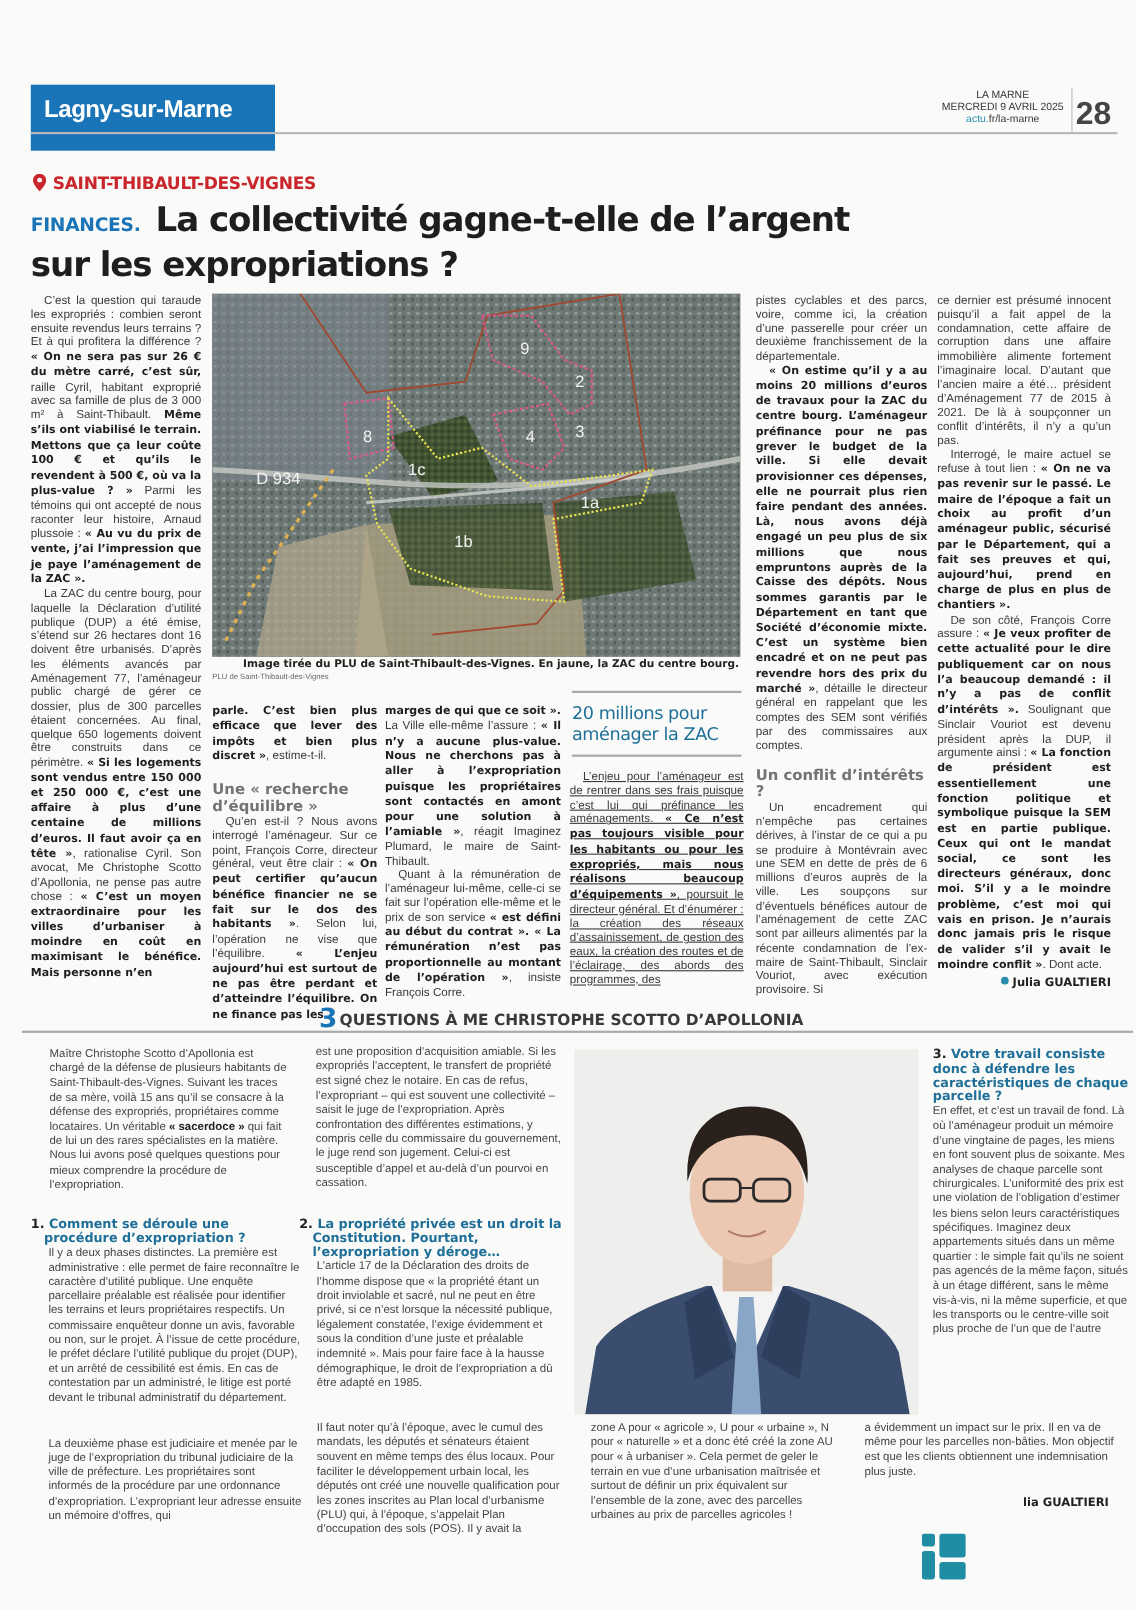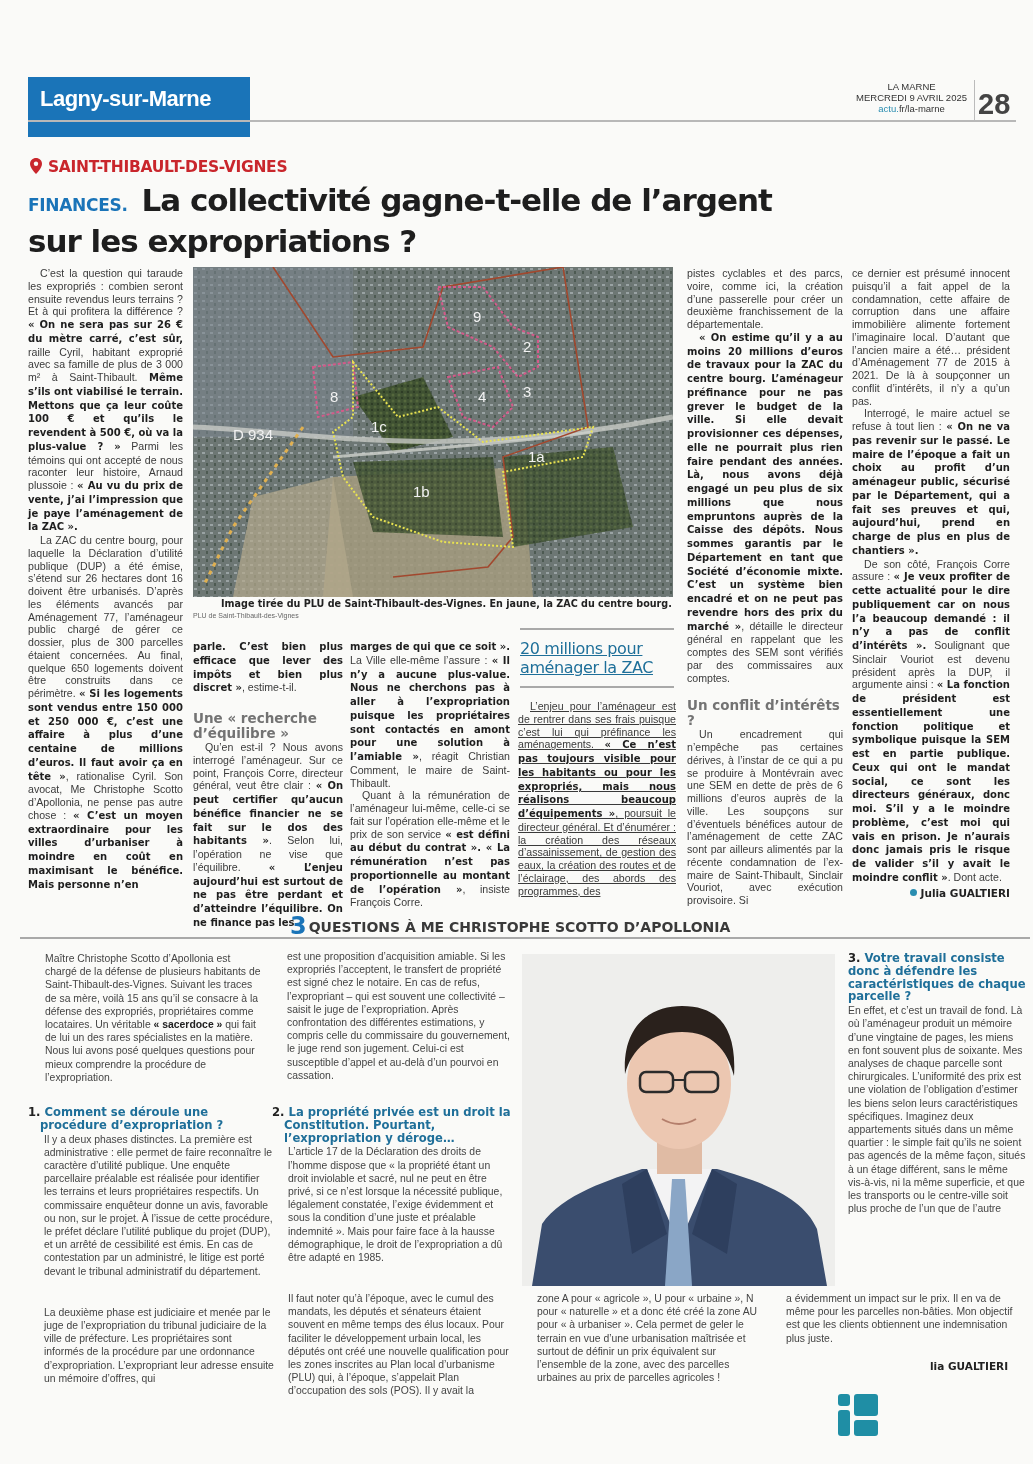--- a/index.html
+++ b/index.html
@@ -34,21 +34,21 @@
   .col6 { left: 852px; top: 267px; width: 158px; }
   .byline { text-align: right; font-family: "DejaVu Sans", sans-serif; font-weight: bold; font-size: 10.5px; color: #222; margin-top: 2px; }
   .byline .dot { display: inline-block; width: 7px; height: 7px; border-radius: 50%; background: #2a8db0; margin-right: 4px; vertical-align: 1px; }
 
   
   .map { position: absolute; left: 193px; top: 267px; width: 480px; height: 330px; overflow: hidden; background: #5d6a66; }
   .caption { position: absolute; left: 193px; top: 598px; width: 480px; font-family: "DejaVu Sans", sans-serif; font-weight: bold; font-size: 9.6px; color: #222; margin-left: 28px; }
   .credit { position: absolute; left: 193px; top: 612px; font-size: 7px; color: #666; }
 
   
-  .inset-title { position: absolute; left: 520px; top: 628px; width: 154px; border-top: 2px solid #a9a9a9; border-bottom: 2px solid #a9a9a9; padding: 9px 0 9px 0; font-family: "DejaVu Sans", sans-serif; font-size: 16px; line-height: 19px; color: #1e6f99; letter-spacing: -0.4px; text-decoration: underline; }
+  .inset-title { position: absolute; left: 520px; top: 628px; width: 154px; border-top: 2px solid #a9a9a9; border-bottom: 2px solid #a9a9a9; padding: 9px 0 9px 0; font-family: "DejaVu Sans", sans-serif; font-size: 16px; line-height: 19px; color: #1e6f99; letter-spacing: -0.4px; }
 
   
   .int-rule { position: absolute; left: 20px; top: 937px; width: 1010px; height: 2px; background: #a9a9a9; }
   .int-title { position: absolute; left: 290px; top: 912px; font-family: "DejaVu Sans", sans-serif; font-weight: bold; font-size: 14px; color: #3a3a3a; letter-spacing: 0; }
   .int-title .num { font-size: 24px; color: #1a74b8; vertical-align: -2px; margin-right: 2px; }
   .icol { position: absolute; font-size: 10.4px; line-height: 13.2px; color: #444; }
   .icol p + p { margin-top: 28px; }
   .icol b { color: #222; }
   .q { font-family: "DejaVu Sans", sans-serif; font-weight: bold; font-size: 11.6px; line-height: 12.8px; color: #1f6f99; padding-left: 12px; text-indent: -12px; margin-bottom: 1px; }
   .q .qn { color: #222; }
@@ -145,21 +145,21 @@
   <div class="caption">Image tirée du PLU de Saint-Thibault-des-Vignes. En jaune, la ZAC du centre bourg.</div>
   <div class="credit">PLU de Saint-Thibault-des-Vignes</div>
 
   <div class="col col2">
     <p style="text-indent:0"><b>parle. C’est bien plus efficace que lever des impôts et bien plus discret »</b><span>, estime-t-il.</span></p>
     <div class="sub" style="margin-top:16px">Une « recherche d’équilibre »</div>
     <p><span>Qu’en est-il ? Nous avons interrogé l’aménageur. Sur ce point, François Corre, directeur général, veut être clair : </span><b>« On peut certifier qu’aucun bénéfice financier ne se fait sur le dos des habitants »</b><span>. Selon lui, l’opération ne vise que l’équilibre. </span><b>« L’enjeu aujourd’hui est surtout de ne pas être perdant et d’atteindre l’équilibre. On ne finance pas les</b></p>
   </div>
 
   <div class="col col3">
-    <p style="text-indent:0"><b>marges de qui que ce soit ».</b><span> La Ville elle-même l’assure : </span><b>« Il n’y a aucune plus-value. Nous ne cherchons pas à aller à l’expropriation puisque les propriétaires sont contactés en amont pour une solution à l’amiable »</b><span>, réagit Christian Comment, le maire de Saint-Thibault.</span></p>
+    <p style="text-indent:0"><b>marges de qui que ce soit ».</b><span> La Ville elle-même l’assure : </span><b>« Il n’y a aucune plus-value. Nous ne cherchons pas à aller à l’expropriation puisque les propriétaires sont contactés en amont pour une solution à l’amiable »</b><span>, réagit Imaginez Plumard, le maire de Saint-Thibault.</span></p>
     <p><span>Quant à la rémunération de l’aménageur lui-même, celle-ci se fait sur l’opération elle-même et le prix de son service </span><b>« est défini au début du contrat ». « La rémunération n’est pas proportionnelle au montant de l’opération »</b><span>, insiste François Corre.</span></p>
   </div>
 
   <div class="inset-title">20 millions pour aménager la ZAC</div>
   <div class="col col4">
     <p><span>L’enjeu pour l’aménageur est de rentrer dans ses frais puisque c’est lui qui préfinance les aménagements. </span><b>« Ce n’est pas toujours visible pour les habitants ou pour les expropriés, mais nous réalisons beaucoup d’équipements »</b><span>, poursuit le directeur général. Et d’énumérer : la création des réseaux d’assainissement, de gestion des eaux, la création des routes et de l’éclairage, des abords des programmes, des</span></p>
   </div>
 
   <div class="col col5">
     <p style="text-indent:0">pistes cyclables et des parcs, voire, comme ici, la création d’une passerelle pour créer un deuxième franchissement de la départementale.</p>

